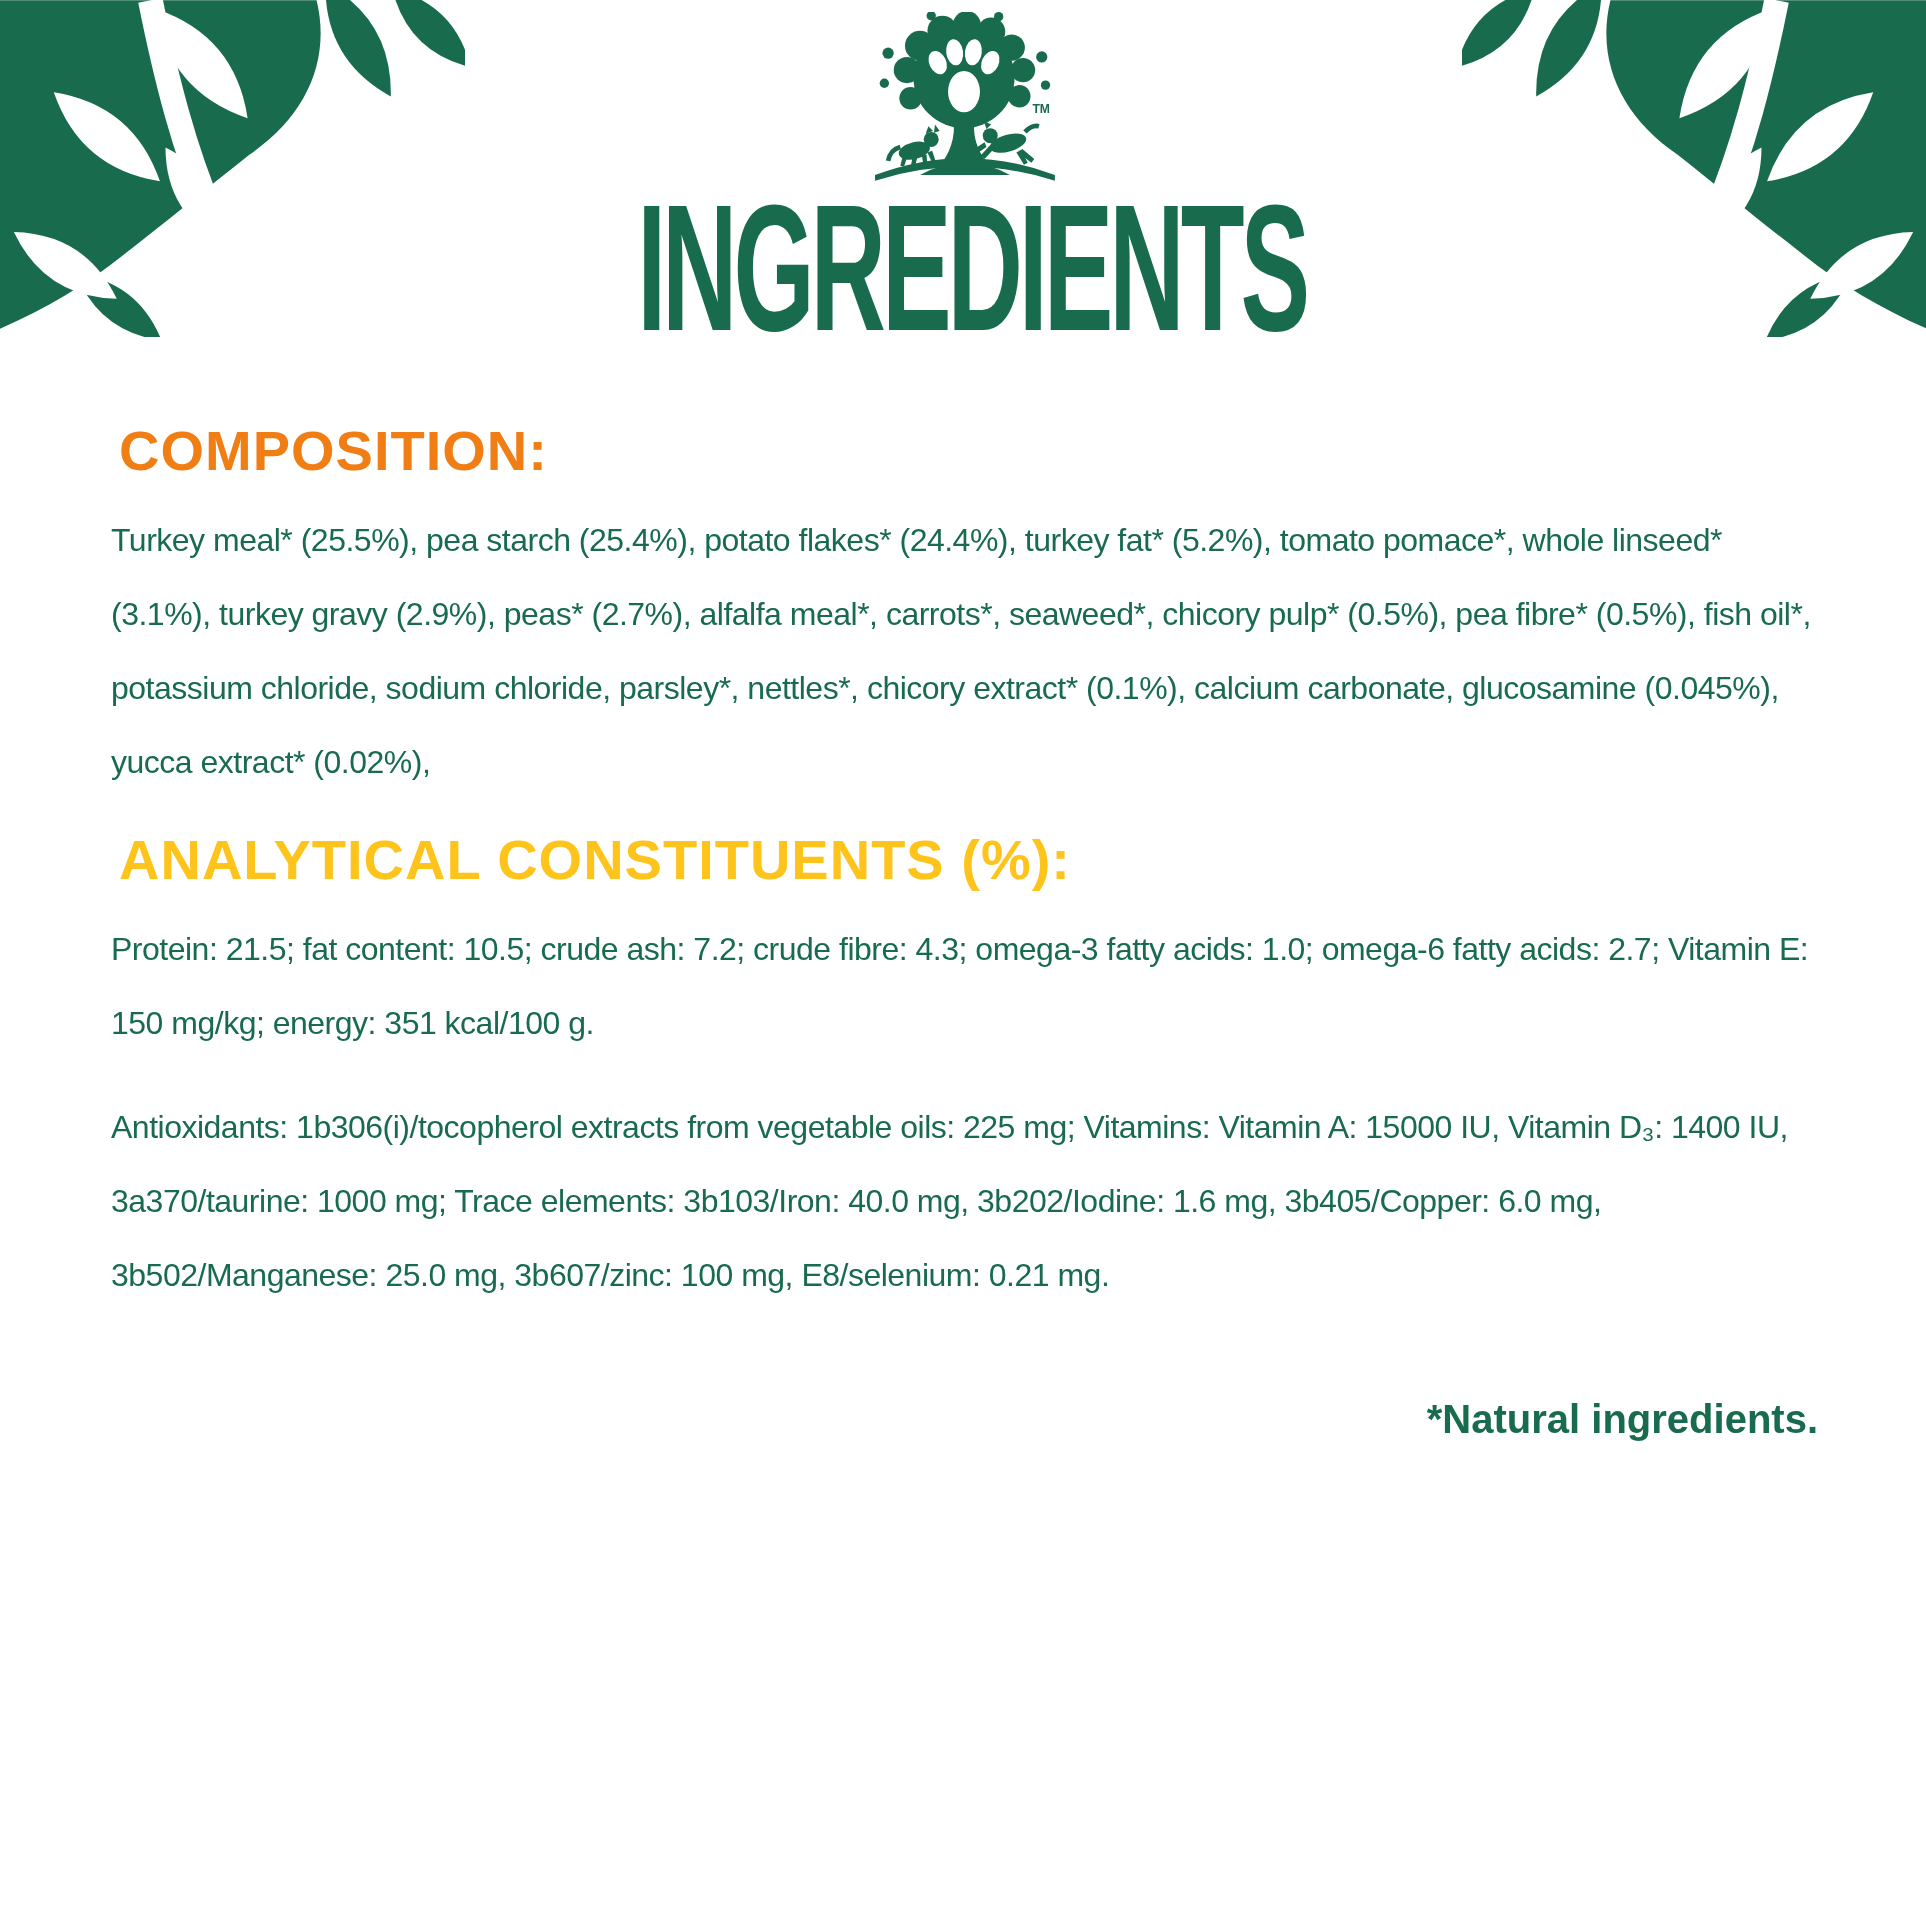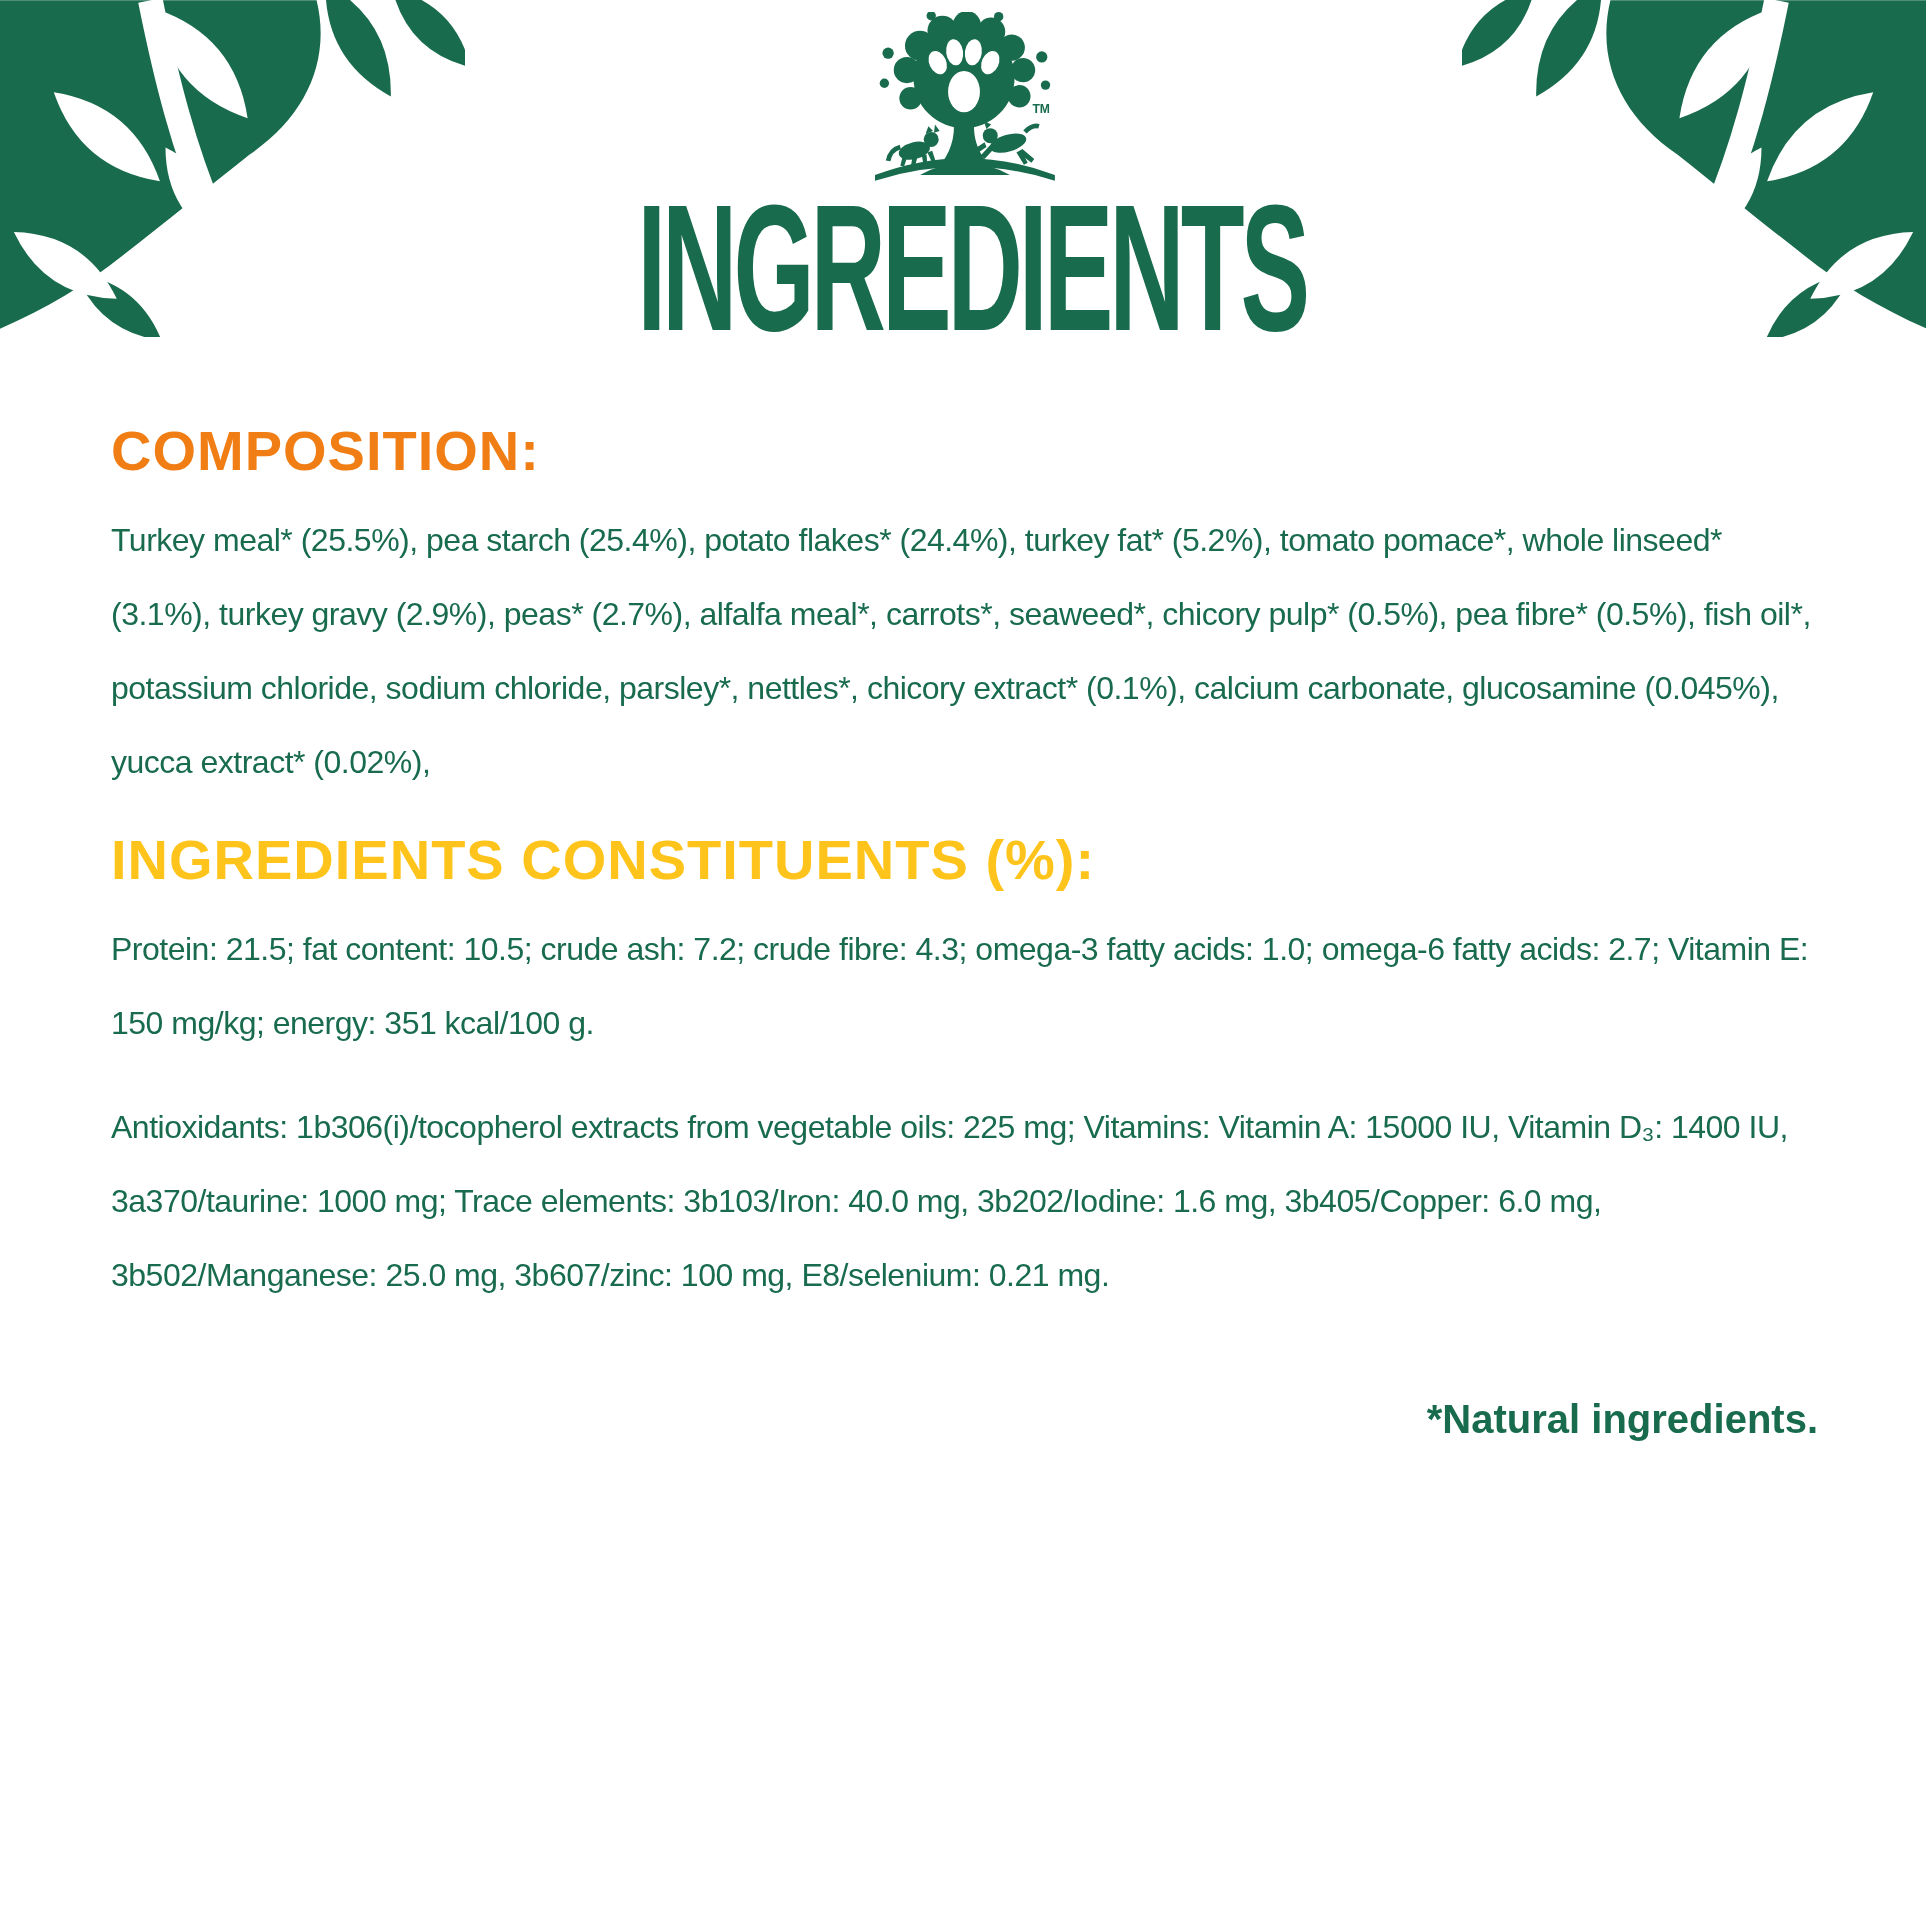--- a/index.html
+++ b/index.html
@@ -35,21 +35,21 @@
   .title .squeeze{
     display:inline-block;
     letter-spacing:-7px;
     transform:scaleX(0.58);
     transform-origin:50% 50%;
   }
   .content{
     position:absolute;left:111px;top:420px;width:1707px;
   }
   h2{
-    margin:0 0 22px 0;
+    margin:0 0 22px 8px;
     font-size:56px;line-height:61px;
     font-weight:bold;letter-spacing:1px;
   }
   .h-orange{color:var(--orange);}
   .h-yellow{color:var(--yellow);}
   .h-lime{color:var(--lime);}
   .body-text{
     margin:0 0 30px 0;
     font-size:32px;line-height:74px;
     letter-spacing:-0.5px;
@@ -159,21 +159,21 @@
   <h1 class="title"><span class="squeeze">INGREDIENTS</span></h1>
 
   <main class="content">
 
     <section>
       <h2 class="h-orange">COMPOSITION:</h2>
       <p class="body-text">Turkey meal* (25.5%), pea starch (25.4%), potato flakes* (24.4%), turkey fat* (5.2%), tomato pomace*, whole linseed* (3.1%), turkey gravy (2.9%), peas* (2.7%), alfalfa meal*, carrots*, seaweed*, chicory pulp* (0.5%), pea fibre* (0.5%), fish oil*, potassium chloride, sodium chloride, parsley*, nettles*, chicory extract* (0.1%), calcium carbonate, glucosamine (0.045%), yucca extract* (0.02%),</p>
     </section>
 
     <section>
-      <h2 class="h-yellow">INGREDIENTS CONSTITUENTS (%):</h2>
+      <h2 class="h-yellow">ANALYTICAL CONSTITUENTS (%):</h2>
       <p class="body-text">Protein: 21.5; fat content: 10.5; crude ash: 7.2; crude fibre: 4.3; omega-3 fatty acids: 1.0; omega-6 fatty acids: 2.7; Vitamin E: 150 mg/kg; energy: 351 kcal/100 g.</p>
     </section>
 
     <section>
       <p class="body-text">Antioxidants: 1b306(i)/tocopherol extracts from vegetable oils: 225 mg; Vitamins: Vitamin A: 15000 IU, Vitamin D₃: 1400 IU, 3a370/taurine: 1000 mg; Trace elements: 3b103/Iron: 40.0 mg, 3b202/Iodine: 1.6 mg, 3b405/Copper: 6.0 mg, 3b502/Manganese: 25.0 mg, 3b607/zinc: 100 mg, E8/selenium: 0.21 mg.</p>
     </section>
 
     <p class="footnote">*Natural ingredients.</p>
 
   </main>

